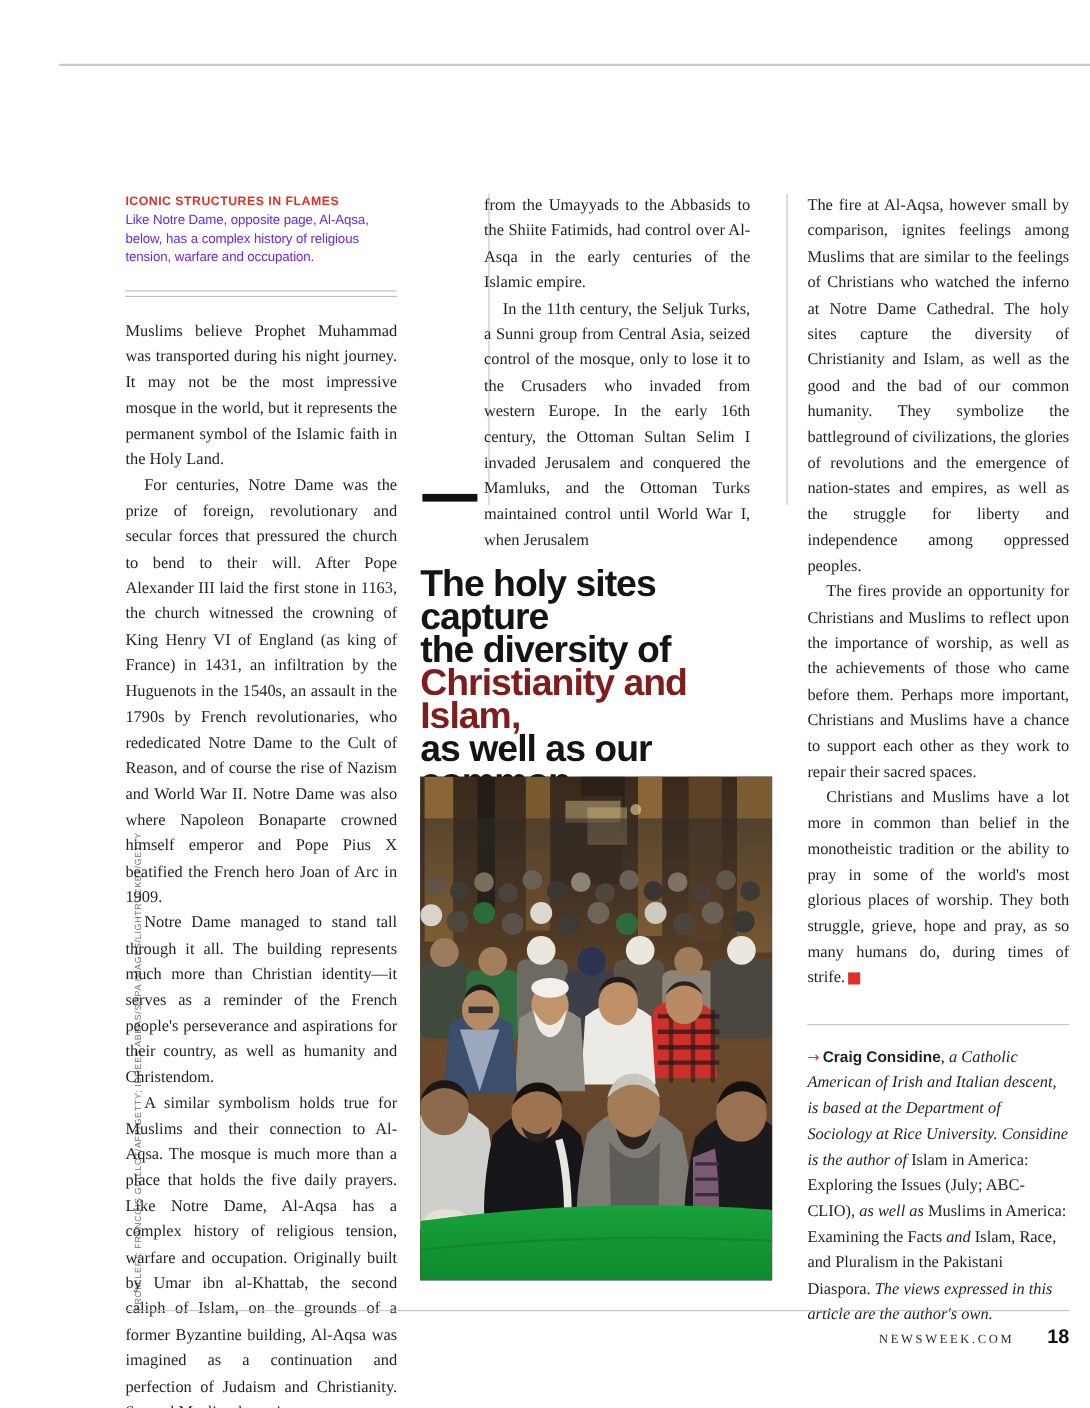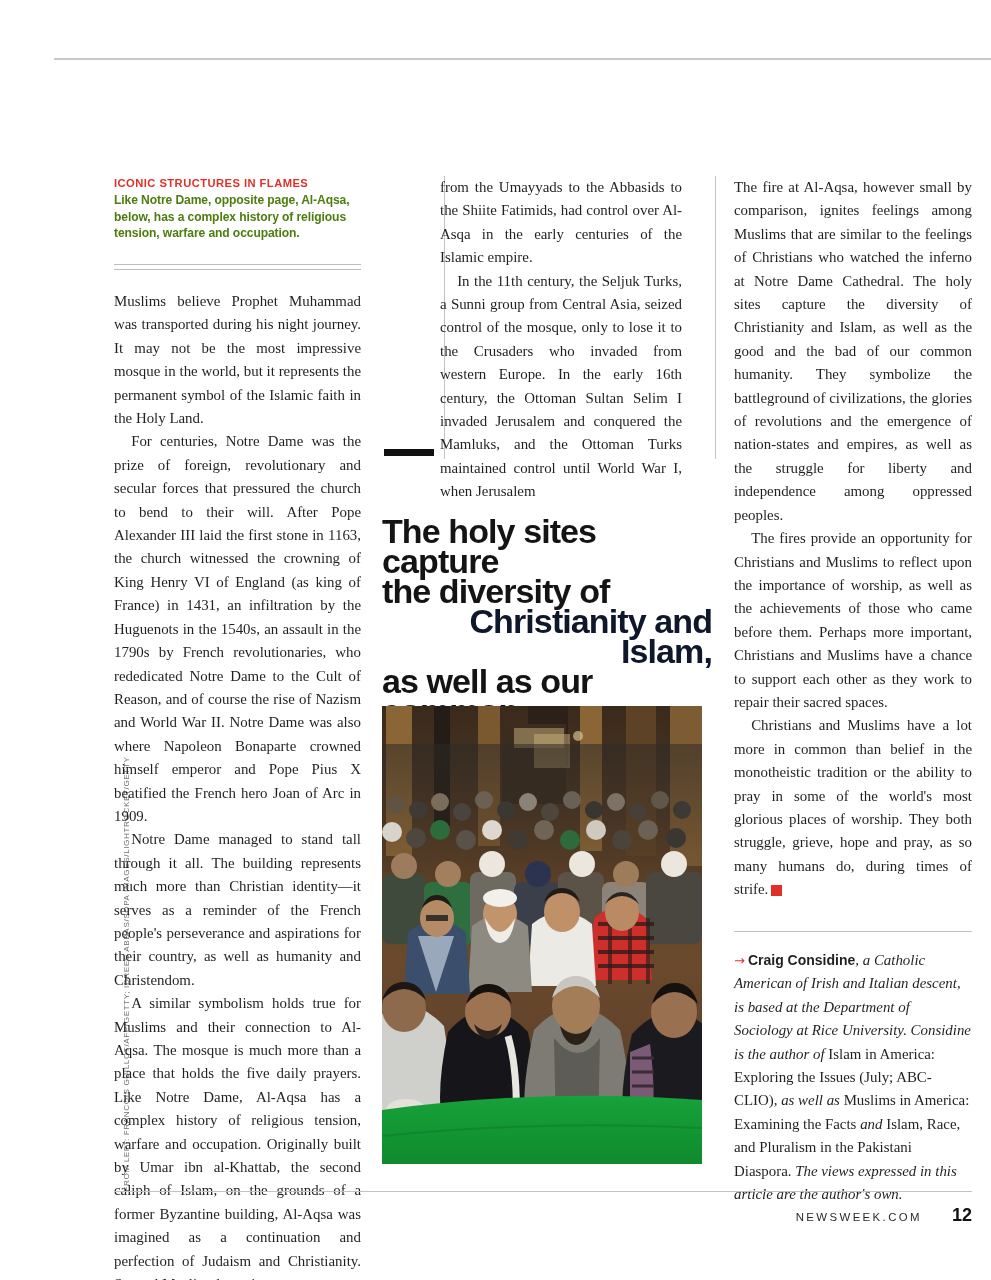--- a/index.html
+++ b/index.html
@@ -71,24 +71,24 @@
     font-family: "Liberation Sans", "DejaVu Sans", sans-serif;
     font-weight: bold;
     font-size: 11.2px;
     letter-spacing: 0.45px;
     color: #e03127;
     margin: 0 0 2px 0;
     line-height: 1.28;
   }
   .deck {
     font-family: "Liberation Sans", "DejaVu Sans", sans-serif;
-    font-weight: bold;
+    font-weight: normal;
     font-size: 12.1px;
     line-height: 1.37;
-    color: #4d7c0f;
+    color: #6d28d9;
     margin: 0;
     letter-spacing: -0.1px;
   }
   .deck-rule {
     margin-top: 22px;
     width: 247px;
     height: 4px;
     border-top: 1px solid #bdbdbd;
     border-bottom: 1px solid #bdbdbd;
   }
@@ -128,21 +128,21 @@
     left: 342px;
     top: 516px;
     width: 330px;
     font-family: "Liberation Sans", "DejaVu Sans", sans-serif;
     font-weight: bold;
     font-size: 34px;
     line-height: 30px;
     letter-spacing: -0.9px;
     color: #141414;
   }
-  .pullquote .pq-red { color: #0f172a; text-align: right; }
+  .pullquote .pq-red { color: #7f1d1d; }
   .pullquote span { display: block; }
 
   
   .photo {
     position: absolute;
     left: 342px;
     top: 706px;
     width: 320px;
     height: 458px;
     overflow: hidden;
@@ -215,21 +215,21 @@
     position: absolute;
     left: 694px;
     top: 1205px;
     width: 238px;
     display: flex;
     align-items: baseline;
     justify-content: flex-end;
     gap: 30px;
   }
   .site {
-    font-family: Liberation Sans, sans-serif;
+    font-family: Liberation Serif, serif;
     font-size: 11.4px;
     letter-spacing: 2.4px;
     color: #2a2a2a;
   }
   .pageno {
     font-family: "Liberation Sans", "DejaVu Sans", sans-serif;
     font-weight: bold;
     font-size: 18px;
     color: #111111;
   }
@@ -440,16 +440,16 @@
   </div>
 
   <div class="bio-wrap">
     <div class="bio-rule"></div>
     <p class="bio"><span class="arrow">→</span><span class="bio-name">Craig Considine</span><span>, a Catholic American of Irish and Italian descent, is based at the Department of Sociology at Rice University. Considine is the author of </span><span class="roman">Islam in America: Exploring the Issues (July; ABC-CLIO)</span><span>, as well as </span><span class="roman">Muslims in America: Examining the Facts </span><span>and </span><span class="roman">Islam, Race, and Pluralism in the Pakistani Diaspora.</span><span> The views expressed in this article are the author's own.</span></p>
   </div>
 
   <div class="foot-rule"></div>
   <div class="footer">
     <span class="site">NEWSWEEK.COM</span>
-    <span class="pageno">12</span>
+    <span class="pageno">18</span>
   </div>
 
 </div>
 
 </body></html>

